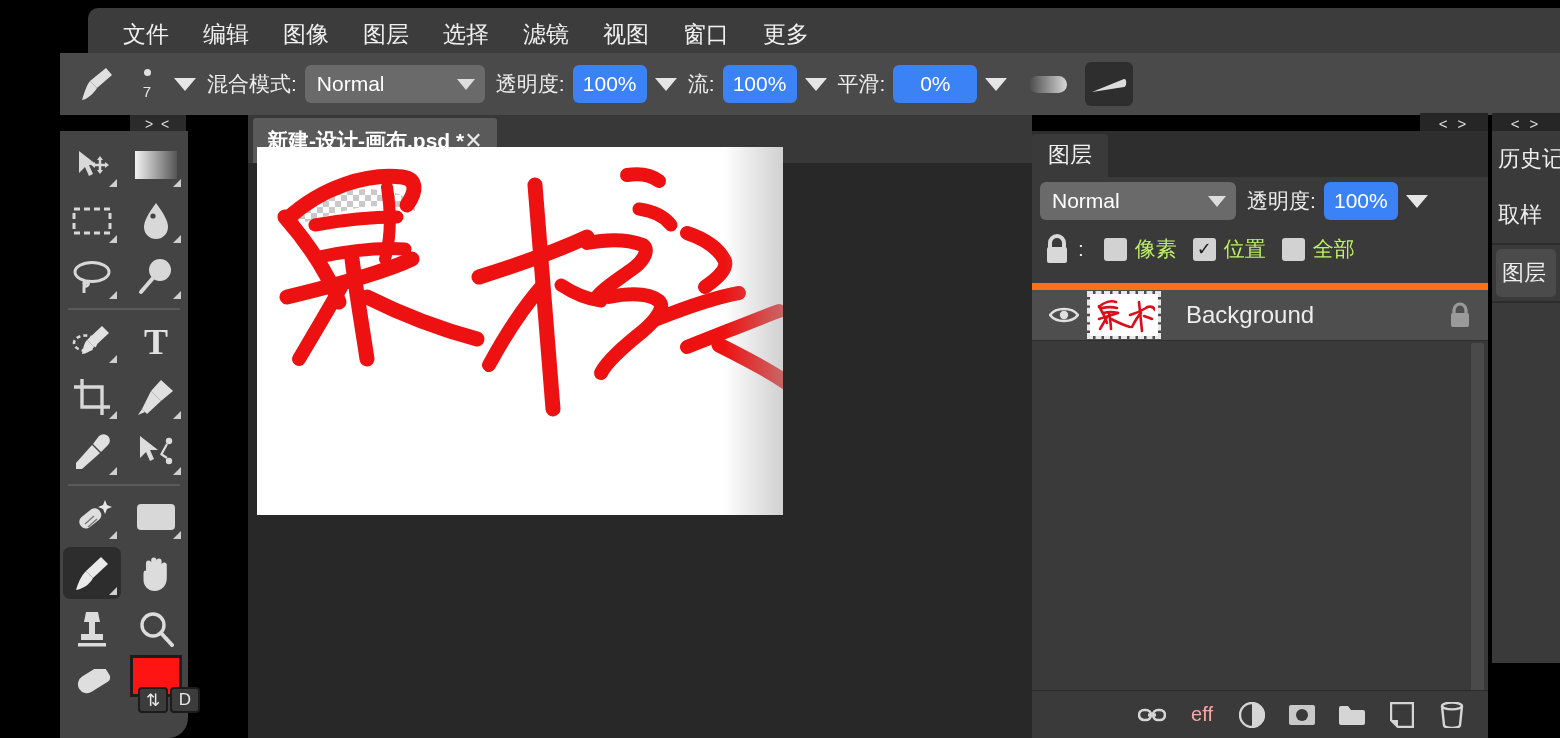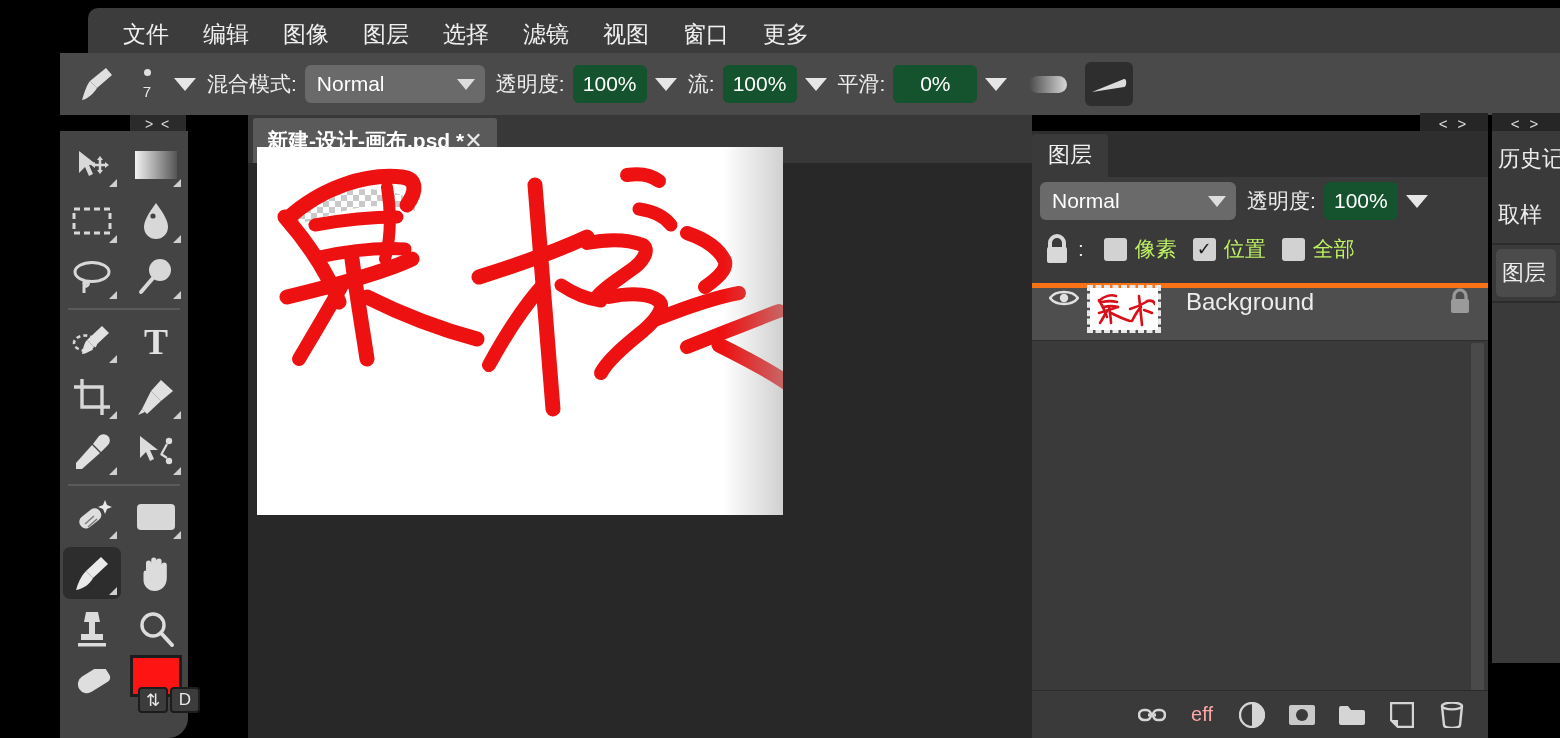--- a/index.html
+++ b/index.html
@@ -42,21 +42,21 @@
     border-top: 13px solid #e6e6e6; margin-left: 8px;
   }
   .opt-label { color:#ededed; font-size: 21px; margin-left: 11px; white-space:nowrap; }
   .opt-select {
     margin-left: 8px; background:#6a6a6a; border-radius: 6px; height: 38px;
     min-width: 180px; display:flex; align-items:center; justify-content:space-between;
     padding: 0 10px 0 12px; color:#fff; font-size: 21px;
   }
   .sel-caret { width:0;height:0;border-left:9px solid transparent;border-right:9px solid transparent;border-top:11px solid #ddd; }
   .opt-field {
-    margin-left: 8px; background:#14532d; border-radius: 6px; height: 38px;
+    margin-left: 8px; background:#3b82f6; border-radius: 6px; height: 38px;
     min-width: 74px; display:flex; align-items:center; justify-content:center;
     color:#fff; font-size: 21px; padding: 0 10px;
   }
   .opt-pill {
     margin-left: 22px; width: 38px; height: 17px; border-radius: 9px;
     background: linear-gradient(to right, #4a4a4a, #d8d8d8);
   }
   .opt-sqbtn {
     margin-left: 18px; width: 48px; height: 44px; background:#2e2e2e; border-radius:6px;
     display:flex; align-items:center; justify-content:center;
@@ -152,22 +152,22 @@
     width: 23px; height: 23px; background:#d2d2d2; border-radius: 3px;
     display:flex; align-items:center; justify-content:center;
     color:#1a1a1a; font-size: 18px; font-weight:bold; line-height: 1;
   }
   .lock-opt span.lbl { color:#bef264; font-size: 21px; }
   #layerlist {
     position:absolute; left: 0; top: 152px; width: 456px; height: 538px;
     background:#3a3a3a;
   }
   #layer-row {
-    height: 58px; background:#4e4e4e; display:flex; align-items:flex-start;
-    border-top: 5px solid #f97316; border-bottom: 1px solid #2e2e2e;
+    height: 58px; background:#4e4e4e; display:flex; align-items:center;
+    border-top: 7px solid #f97316; border-bottom: 1px solid #2e2e2e;
     padding: 0 0 0 10px;
   }
   .eye-cell { width: 44px; display:flex; align-items:center; justify-content:center; }
   .thumb {
     width: 68px; height: 42px; background:#fff; position: relative;
     outline: 3px dashed #e8e8e8; outline-offset: 0px; margin-left: 4px;
     display:flex; align-items:center; justify-content:center; overflow:hidden;
   }
   .layer-name { color:#ededed; font-size: 24px; margin-left: 28px; flex: 1; }
   .layer-lock { width: 56px; display:flex; align-items:center; justify-content:center; }

